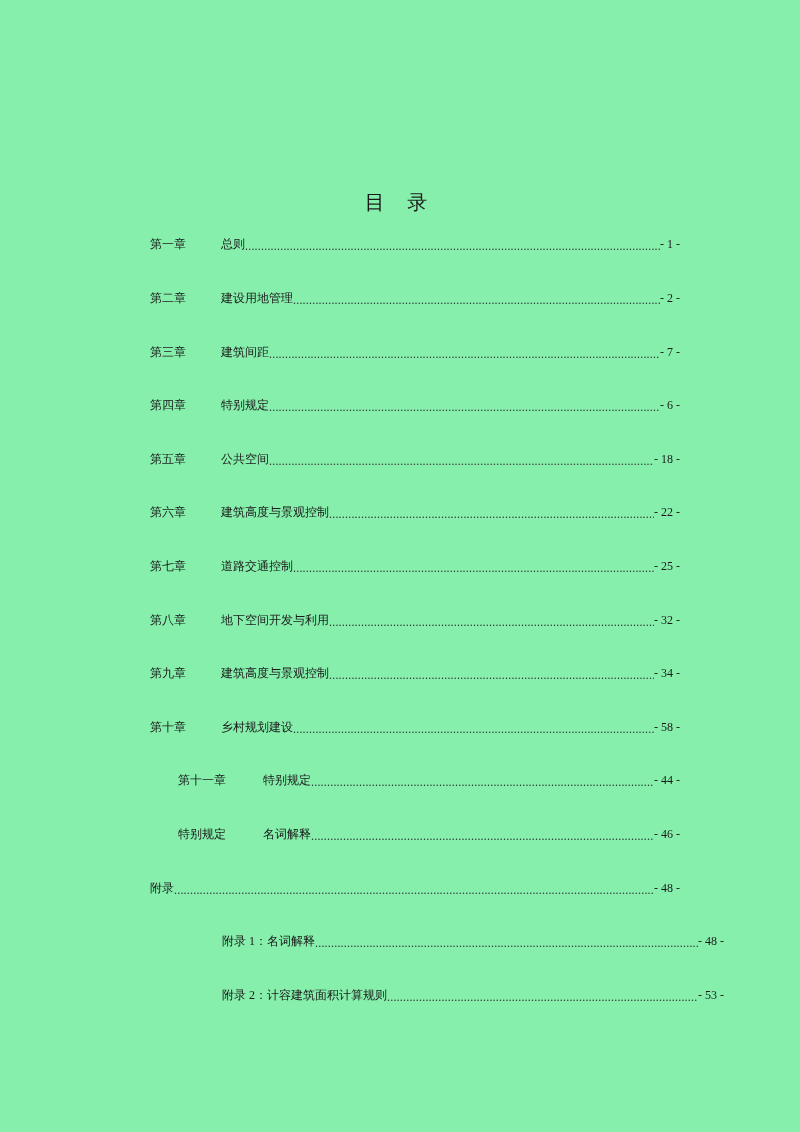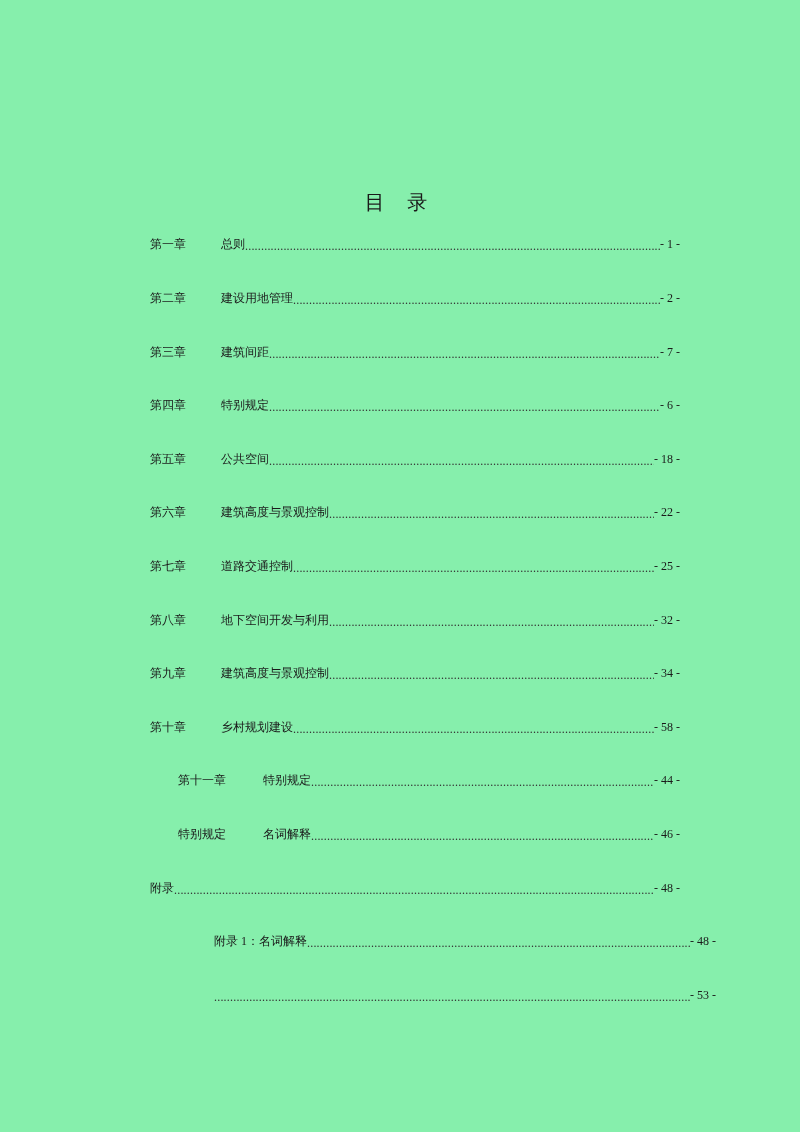--- a/index.html
+++ b/index.html
@@ -4,21 +4,21 @@
 <style>
   html, body { margin: 0; padding: 0; background: #ffffff; }
   body { width: 800px; height: 1132px; position: relative; overflow: hidden;
          font-family: "DejaVu Sans", "Liberation Sans", sans-serif; color: #1a1a1a; }
   .page { position: absolute; left: 0; top: 0; width: 800px; height: 1132px; background: #86efac; }
   .toc-title { position: absolute; left: 0; width: 800px; top: 188px; text-align: center;
                font-size: 20px; letter-spacing: 8px; line-height: 28px; }
   .toc-list { position: absolute; left: 150px; width: 530px; top: 232px; margin: 0; padding: 0; list-style: none; }
   .toc-item { position: absolute; left: 0; width: 530px; height: 24px; display: flex; align-items: flex-end;
               font-size: 12px; line-height: 24px; cursor: pointer; font-family: Liberation Serif, serif; }
-  .toc-item.sub { left: 20px; width: 502px; padding-left: 44px; }
+  .toc-item.sub { left: 28px; width: 502px; padding-left: 44px; }
   .chap { flex: 0 0 auto; white-space: nowrap; }
   .chap.w3 { width: 71px; }
   .chap.w4 { width: 85px; margin-left: 28px; }
   .name { flex: 0 0 auto; white-space: nowrap; }
   .leader { flex: 1 1 auto; overflow: hidden; white-space: nowrap; font-size: 12px; letter-spacing: 0.2px;
             line-height: 20px; color: #333; }
   .leader::after { content: "........................................................................................................................................................................................................................"; }
   .pg { flex: 0 0 auto; white-space: nowrap; }
 </style>
 </head>
@@ -104,17 +104,18 @@
       <span class="name">附录</span>
       <span class="leader"></span>
       <span class="pg">- 48 -</span>
     </li>
     <li class="toc-item sub" style="top:697px">
       <span class="name">附录 1：名词解释</span>
       <span class="leader"></span>
       <span class="pg">- 48 -</span>
     </li>
     <li class="toc-item sub" style="top:751px">
+      <span class="name">附录 2：计容建筑面积计算规则</span>
       <span class="leader"></span>
       <span class="pg">- 53 -</span>
     </li>
   </ul>
 </div>
 
 </body></html>

